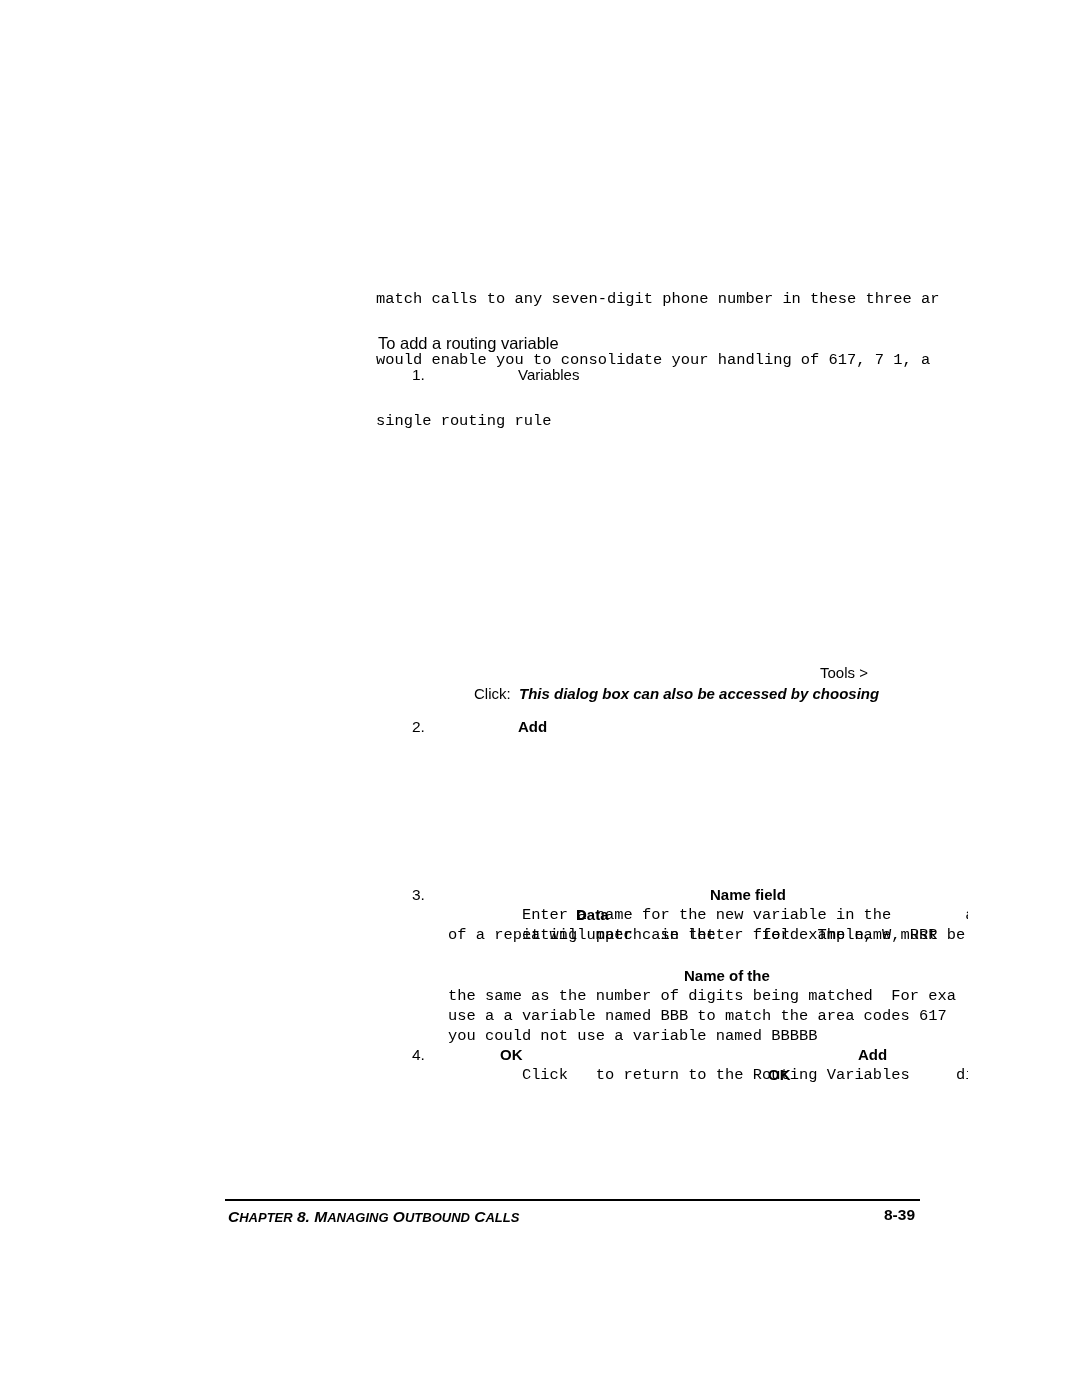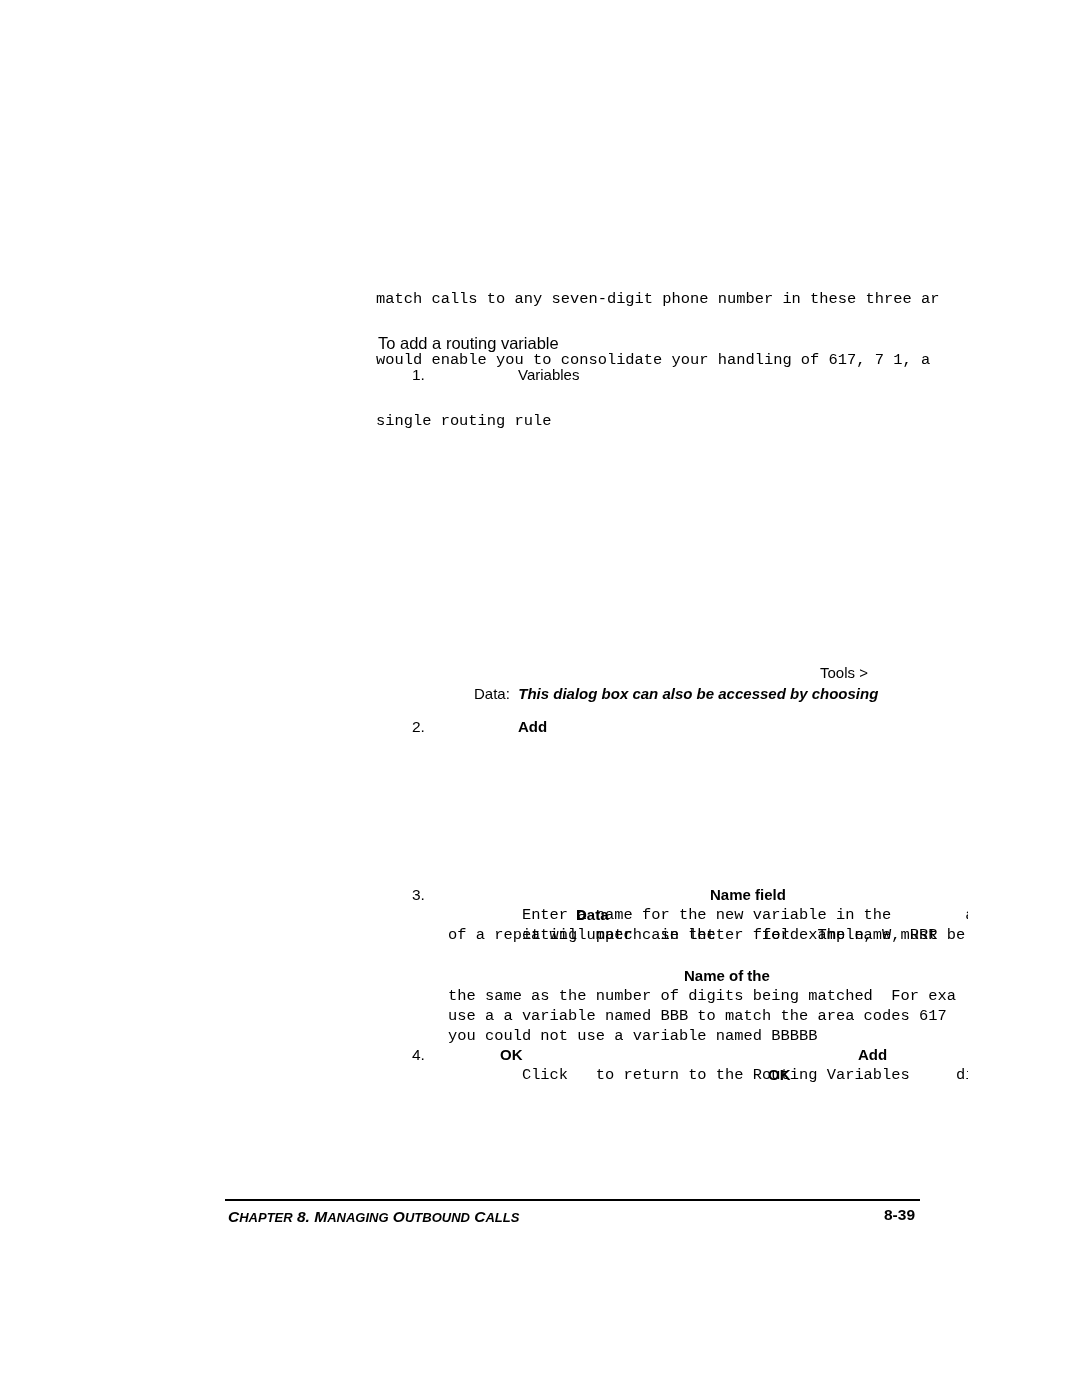--- a/index.html
+++ b/index.html
@@ -195,21 +195,21 @@
     <div class="body">
       <span class="ln mono">
         
         <span class="ovl plain" style="left:70px;">Variables</span>
       </span>
     </div>
   </div>
 
   <div id="note">
     <span class="nline">
-      <span>Data:</span><span>  </span><span class="bi">This dialog box can also be accessed by choosing</span>
+      <span>Click:</span><span>  </span><span class="bi">This dialog box can also be accessed by choosing</span>
       <span class="ovl-note" style="left:371px;">Tools &gt;</span>
     </span>
     <span class="nline">
       
     </span>
   </div>
 
   <div class="step" id="step2">
     <span class="num">2.</span>
     <div class="body">

